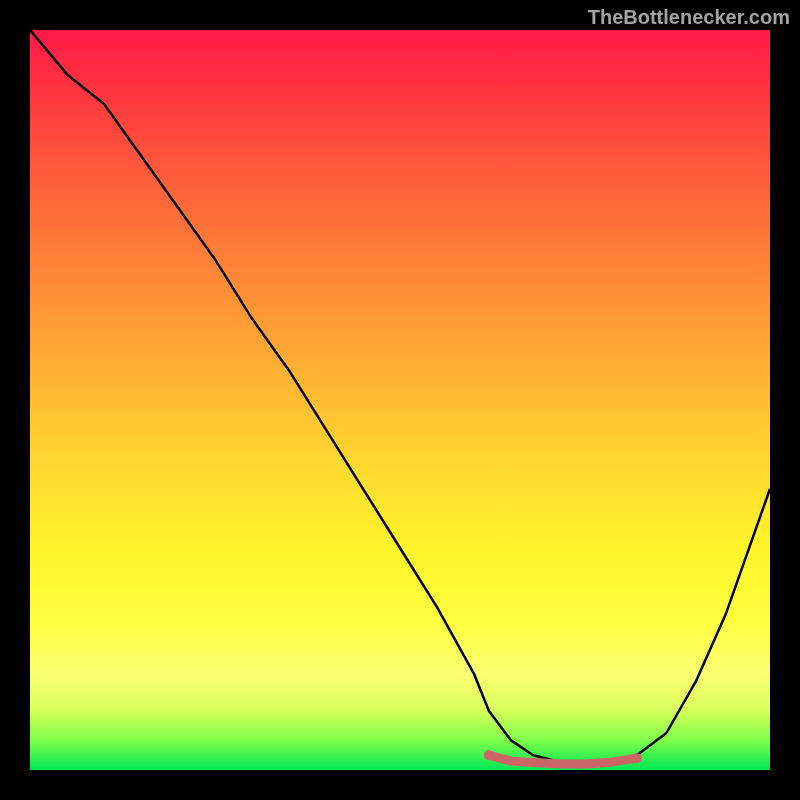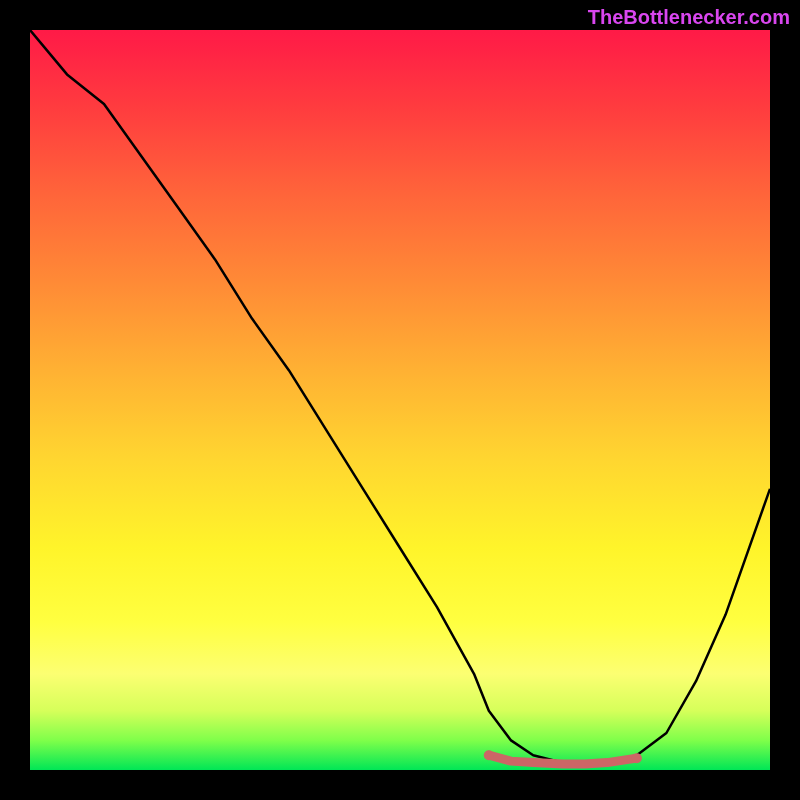--- a/index.html
+++ b/index.html
@@ -8,21 +8,21 @@
     height: 800px;
     background: #000000;
     position: relative;
     font-family: Arial, sans-serif;
     overflow: hidden;
   }
   .watermark {
     position: absolute;
     top: 6px;
     right: 10px;
-    color: #d946ef;
+    color: #a3a3a3;
     font-size: 20px;
     font-weight: bold;
     z-index: 10;
   }
   .plot-area {
     position: absolute;
     left: 30px;
     top: 30px;
     width: 740px;
     height: 740px;

